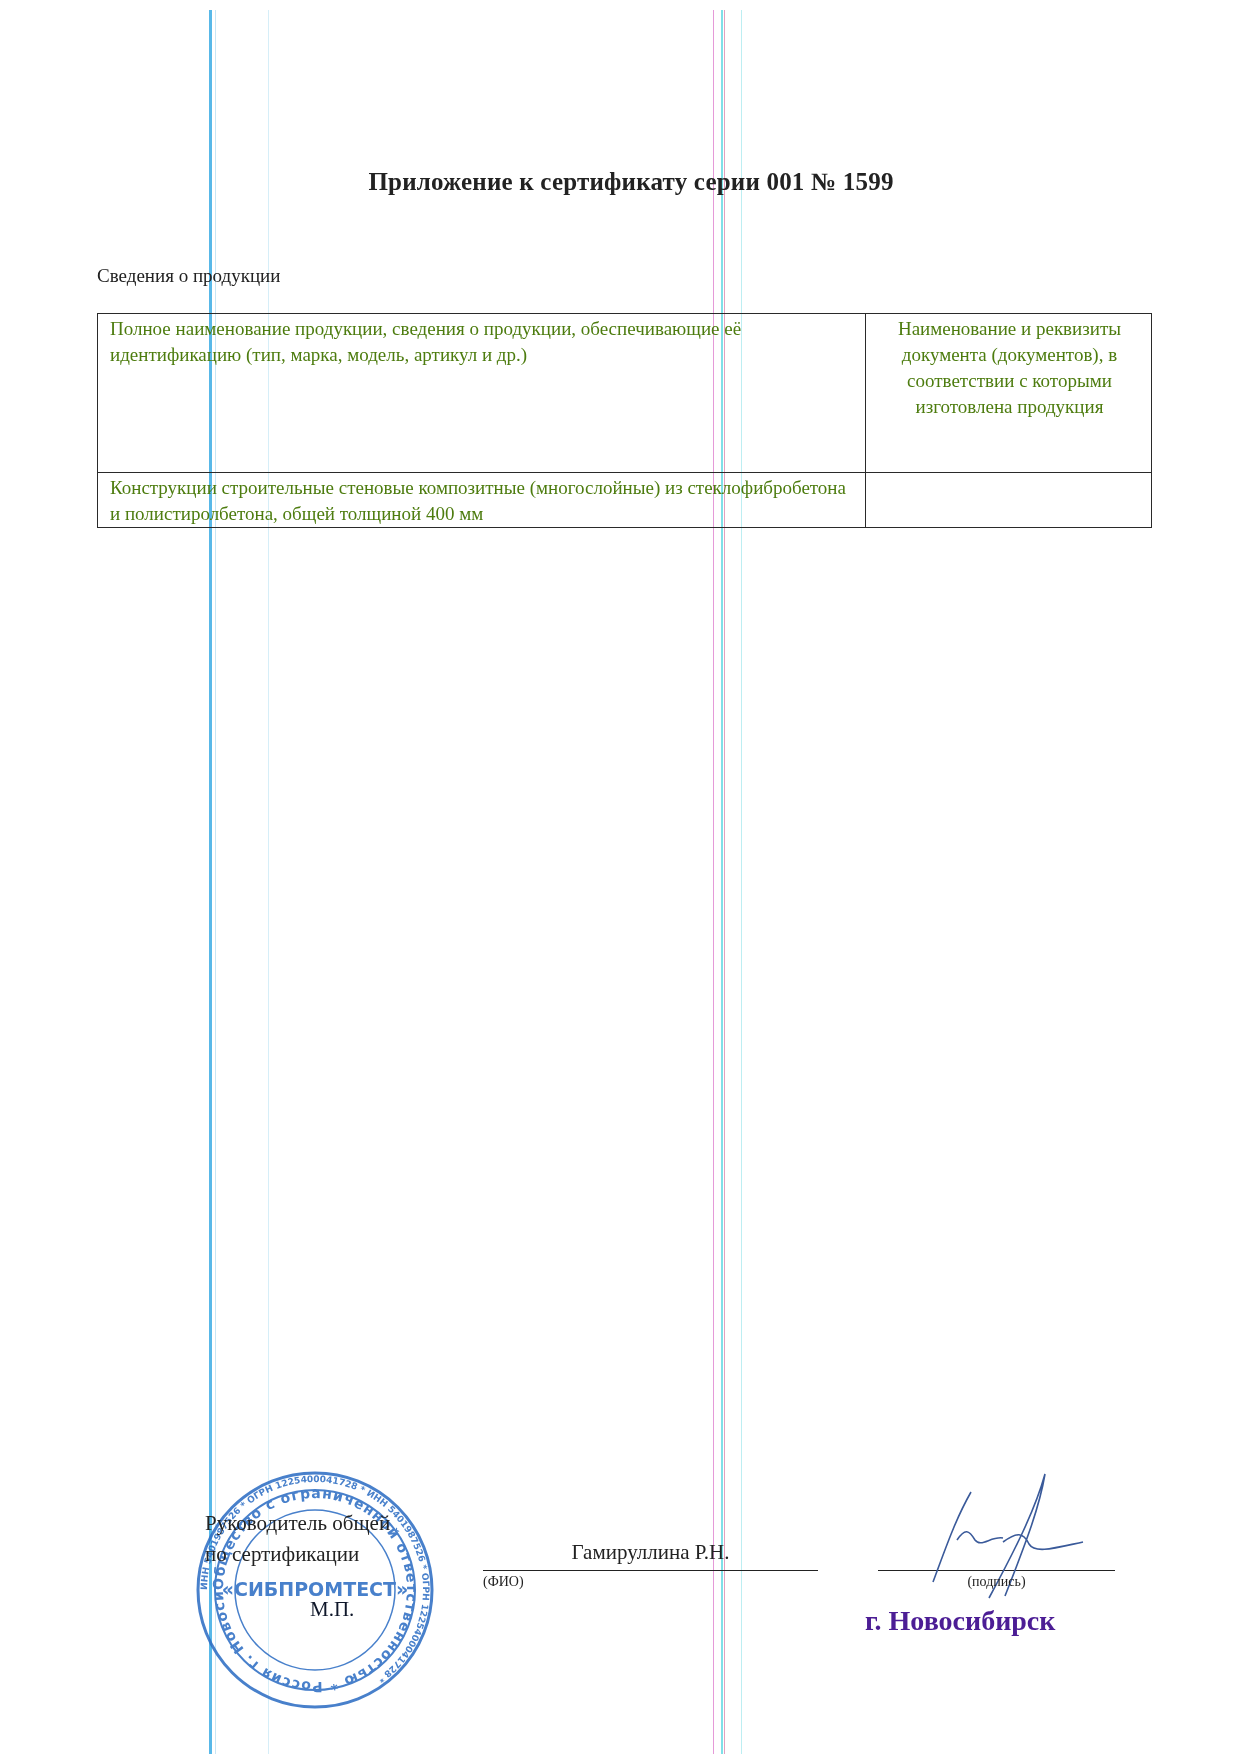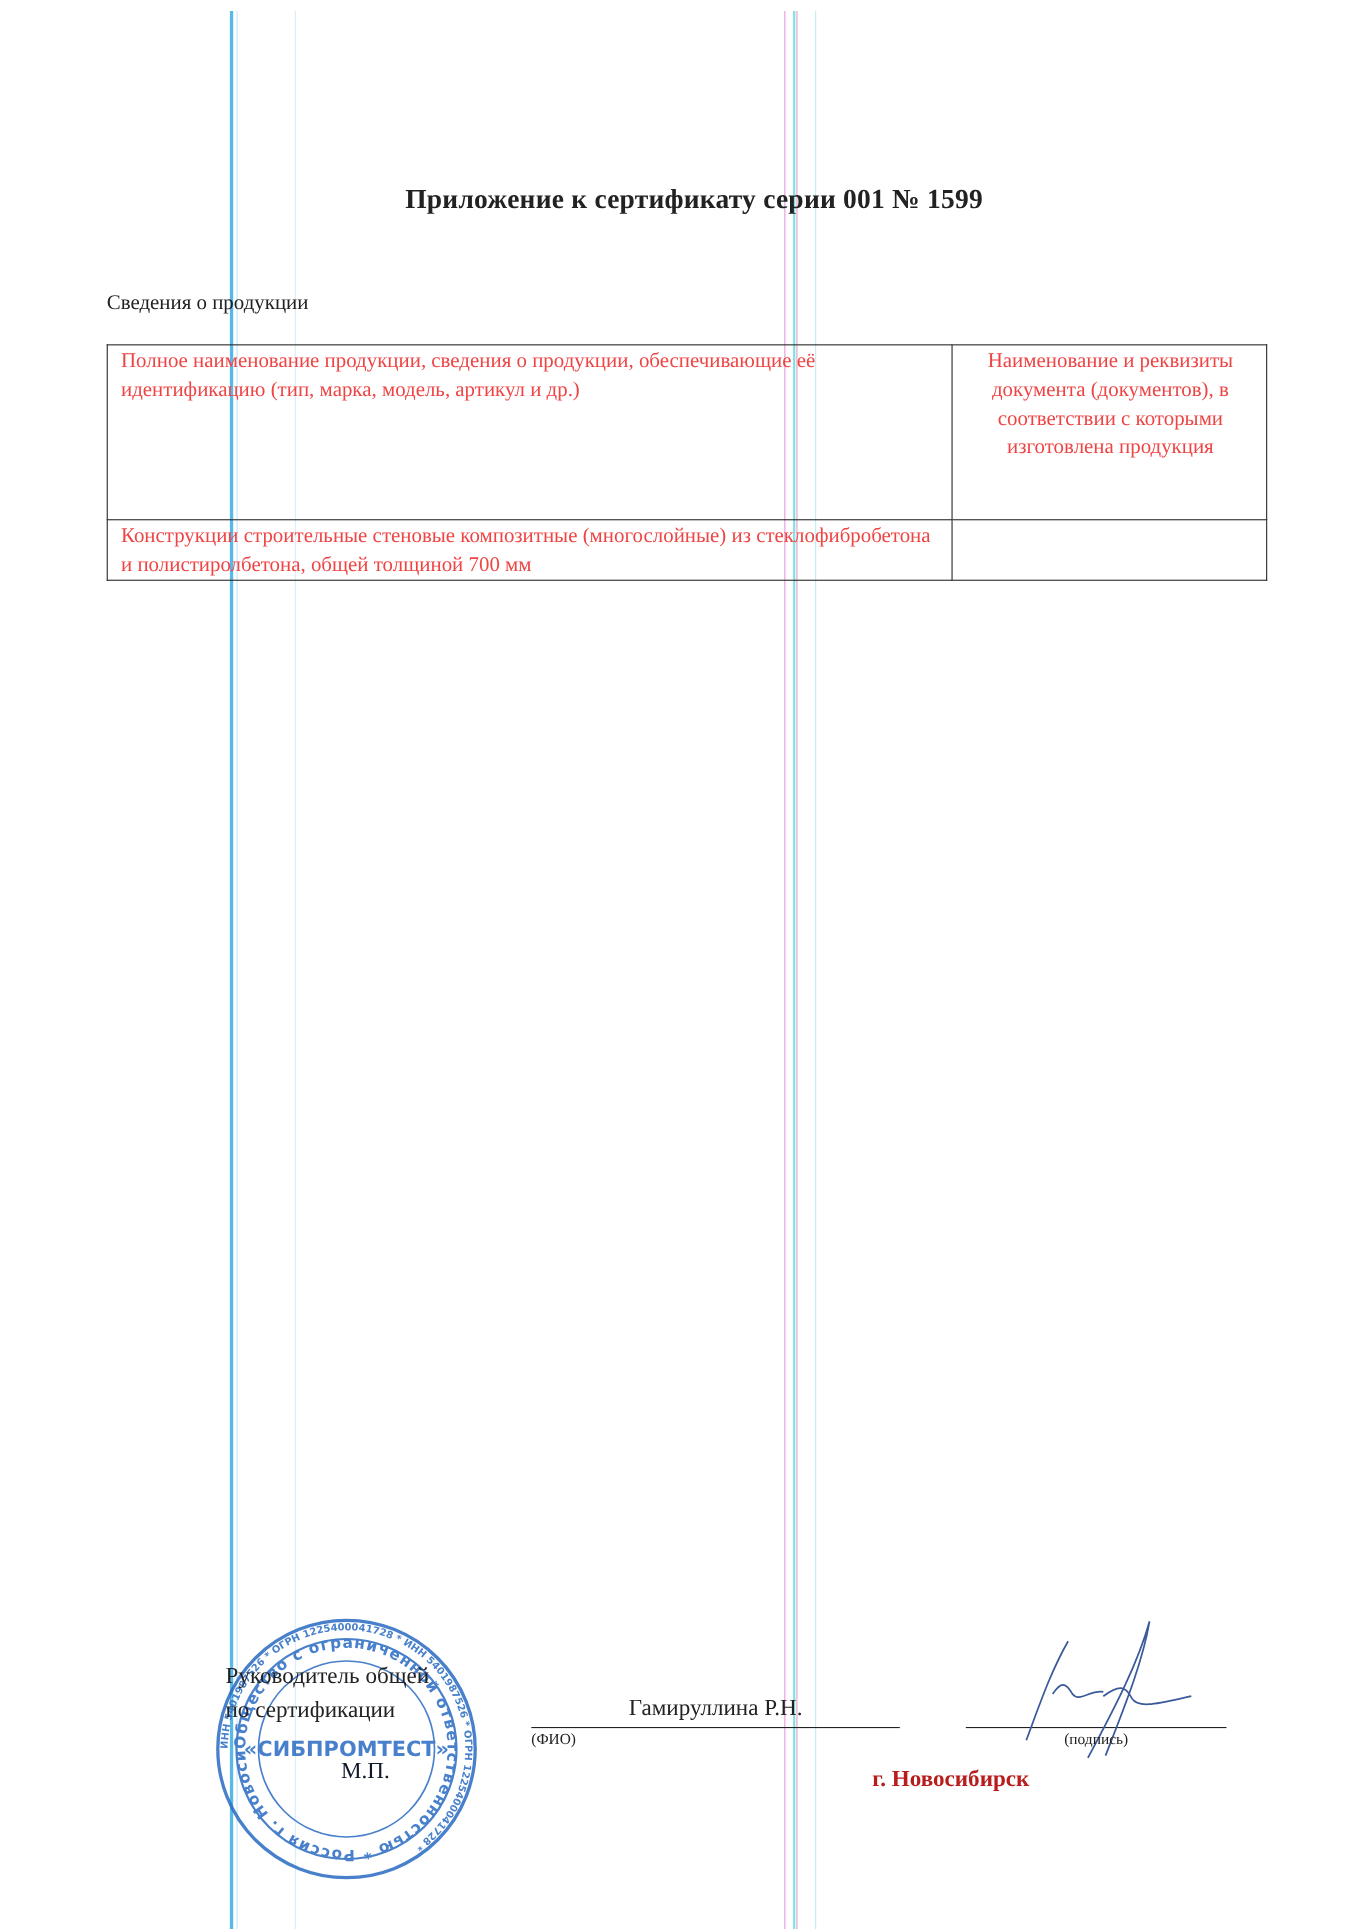--- a/index.html
+++ b/index.html
@@ -9,40 +9,40 @@
       font-family: "Liberation Serif", "DejaVu Serif", serif;
     }
     .scan-line { position: absolute; top: 10px; bottom: 0; width: 1px; pointer-events: none; }
     .title {
       position: absolute; top: 168px; left: 0; width: 1240px; text-align: center;
       font-size: 25px; font-weight: bold; letter-spacing: 0.2px; color: #222; padding-left: 11px;
     }
     .subtitle { position: absolute; top: 265px; left: 97px; font-size: 19px; color: #222; }
     table.products {
       position: absolute; top: 313px; left: 97px; width: 1055px;
-      border-collapse: collapse; font-size: 19px; line-height: 26px; color: #ef4444;
+      border-collapse: collapse; font-size: 19px; line-height: 26px; color: #4d7c0f;
     }
     table.products td {
       border: 1.5px solid #2a2a2a; vertical-align: top; padding: 2px 10px 0 12px;
     }
     table.products td.c1 { width: 765px; }
     table.products td.c2 { width: 268px; text-align: center; }
     tr.hdr td { height: 156px; }
     tr.r1 td { height: 50px; }
     tr.r2 td { height: 52px; }
     tr.r3 td { height: 52px; }
 
     .footer-role { position: absolute; left: 205px; top: 1508px; font-size: 21px; line-height: 31px; color: #222; z-index: 3; }
     .mp { position: absolute; left: 310px; top: 1597px; font-size: 21px; color: #0f172a; z-index: 3; }
     .fio-name { position: absolute; left: 483px; width: 335px; top: 1540px; text-align: center; font-size: 21px; color: #222; }
     .fio-line { position: absolute; left: 483px; width: 335px; top: 1570px; border-top: 1.5px solid #222; }
     .fio-caption { position: absolute; left: 483px; width: 335px; top: 1574px; font-size: 14px; color: #222; }
     .sig-line { position: absolute; left: 878px; width: 237px; top: 1570px; border-top: 1.5px solid #222; }
     .sig-caption { position: absolute; left: 878px; width: 237px; top: 1574px; text-align: center; font-size: 14px; color: #222; z-index: 2; }
-    .city { position: absolute; left: 793px; top: 1605px; font-size: 21px; font-weight: bold; color: #b91c1c; }
+    .city { position: absolute; left: 865px; top: 1605px; font-size: 28px; font-weight: bold; color: #4c1d95; }
     .stamp { position: absolute; left: 195px; top: 1470px; width: 240px; height: 240px; z-index: 2; opacity: 0.88; }
     .signature { position: absolute; left: 905px; top: 1470px; width: 200px; height: 140px; z-index: 2; }
   </style>
 </head>
 <body>
 
 <div class="scan-line" style="left:209px;background:#58b8e8;width:3px;"></div>
 <div class="scan-line" style="left:215px;background:#c8e6f5;"></div>
 <div class="scan-line" style="left:268px;background:#d6eef8;"></div>
 <div class="scan-line" style="left:713px;background:#e59ad8;"></div>
@@ -53,21 +53,21 @@
 <div class="title">Приложение к сертификату серии 001 № 1599</div>
 <div class="subtitle">Сведения о продукции</div>
 
 <table class="products">
   <tbody>
       <tr class="hdr">
     <td class="c1">Полное наименование продукции, сведения о продукции, обеспечивающие её идентификацию (тип, марка, модель, артикул и др.)</td>
     <td class="c2">Наименование и реквизиты документа (документов), в соответствии с которыми изготовлена продукция</td>
   </tr>
   <tr class="r2">
-    <td class="c1">Конструкции строительные стеновые композитные (многослойные) из стеклофибробетона и полистиролбетона, общей толщиной 700 мм</td>
+    <td class="c1">Конструкции строительные стеновые композитные (многослойные) из стеклофибробетона и полистиролбетона, общей толщиной 400 мм</td>
     <td class="c2"></td>
   </tr>
 </tbody>
   </table>
 
 <svg class="stamp" viewBox="0 0 240 240">
   <defs>
     <path id="ringPath" d="M120,120 m-92,0 a92,92 0 1,1 184,0 a92,92 0 1,1 -184,0"></path>
     <path id="outerRing" d="M120,120 m-108,0 a108,108 0 1,1 216,0 a108,108 0 1,1 -216,0"></path>
   </defs>

